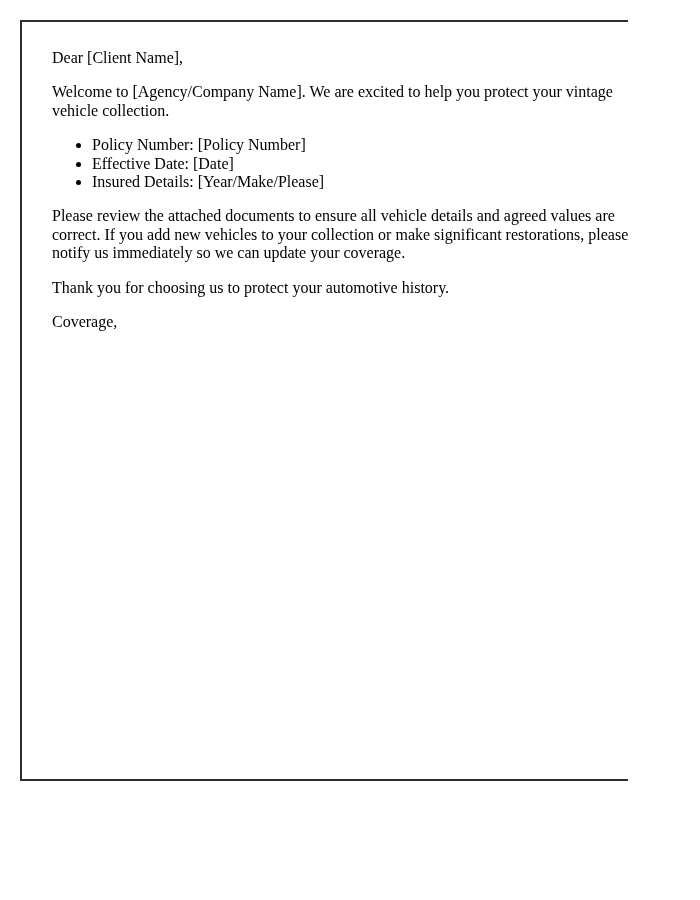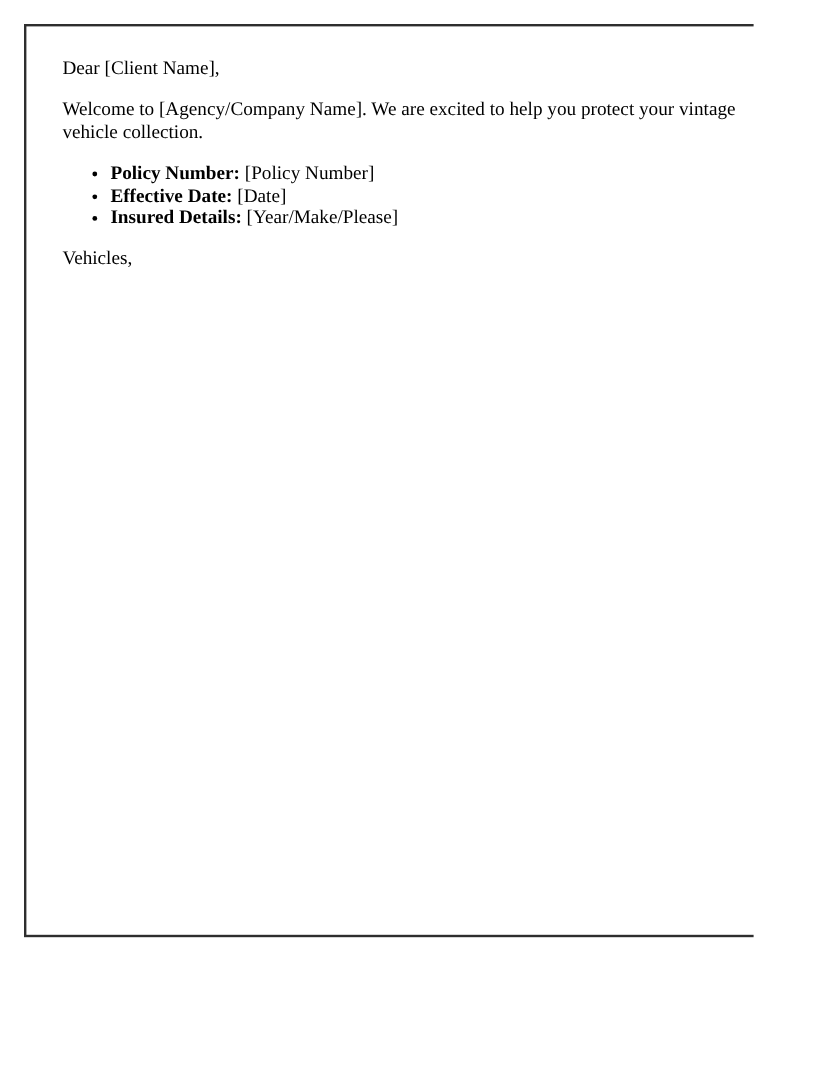--- a/index.html
+++ b/index.html
@@ -38,21 +38,21 @@
   }
   .doc ul {
     margin: 16px 0;
     padding-left: 40px;
     list-style-type: disc;
   }
   .doc li {
     margin: 0;
   }
   .doc li strong {
-    font-weight: bold;
+    font-weight: normal;
   }
 </style>
 </head>
 <body>
 
 <div class="viewport">
   <div class="doc">
 
     <p>Dear [Client Name],</p>
 
@@ -69,20 +69,22 @@
         <strong>Effective Date:</strong>
         <span>[Date]</span>
       </li>
       <li>
         <strong>Insured Details:</strong>
         <span>[Year/Make/Please]</span>
       </li>
     </ul>
 
 
+    <p>Please review the attached documents to ensure all vehicle details and agreed values are correct. If you add new vehicles to your collection or make significant restorations, please notify us immediately so we can update your coverage.</p>
 
 
+    <p>Thank you for choosing us to protect your automotive history.</p>
 
-    <p>Vehicles,</p>
+    <p>Coverage,</p>
 
 
   </div>
 </div>
 
 </body></html>

